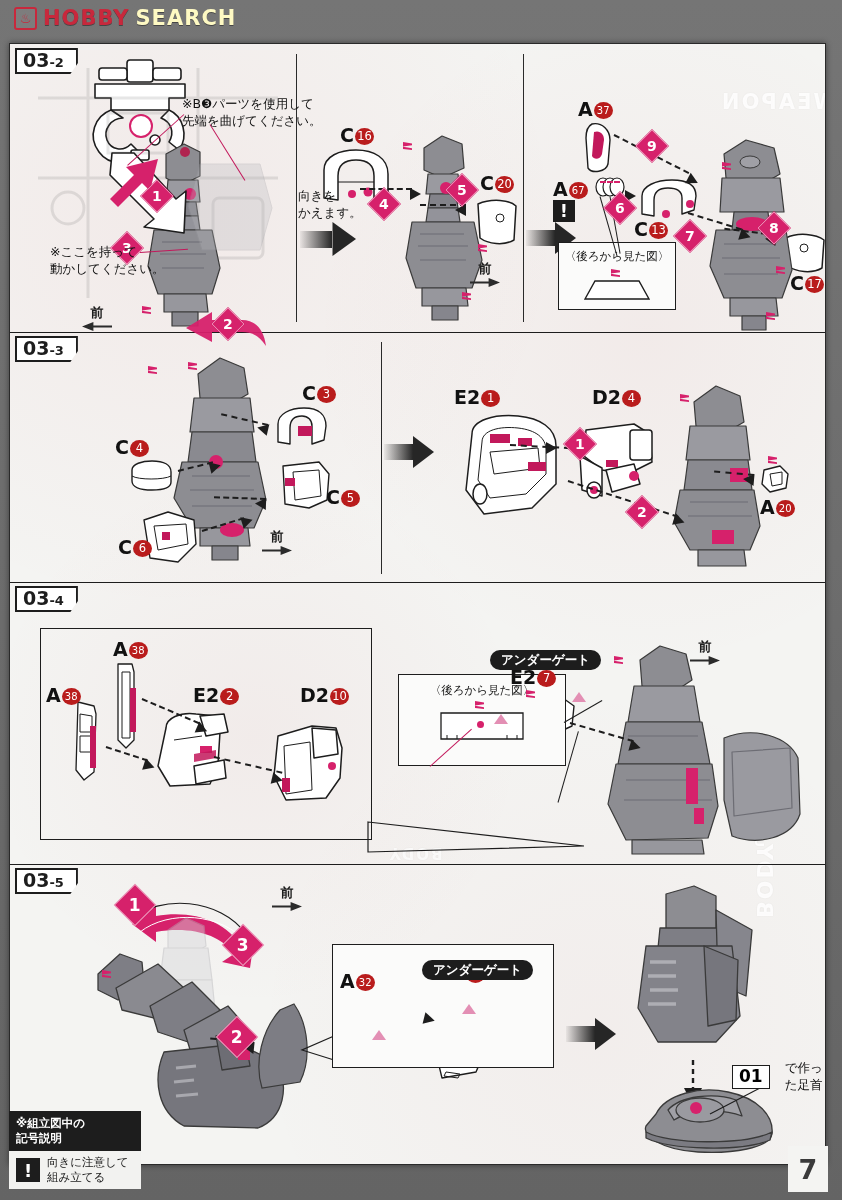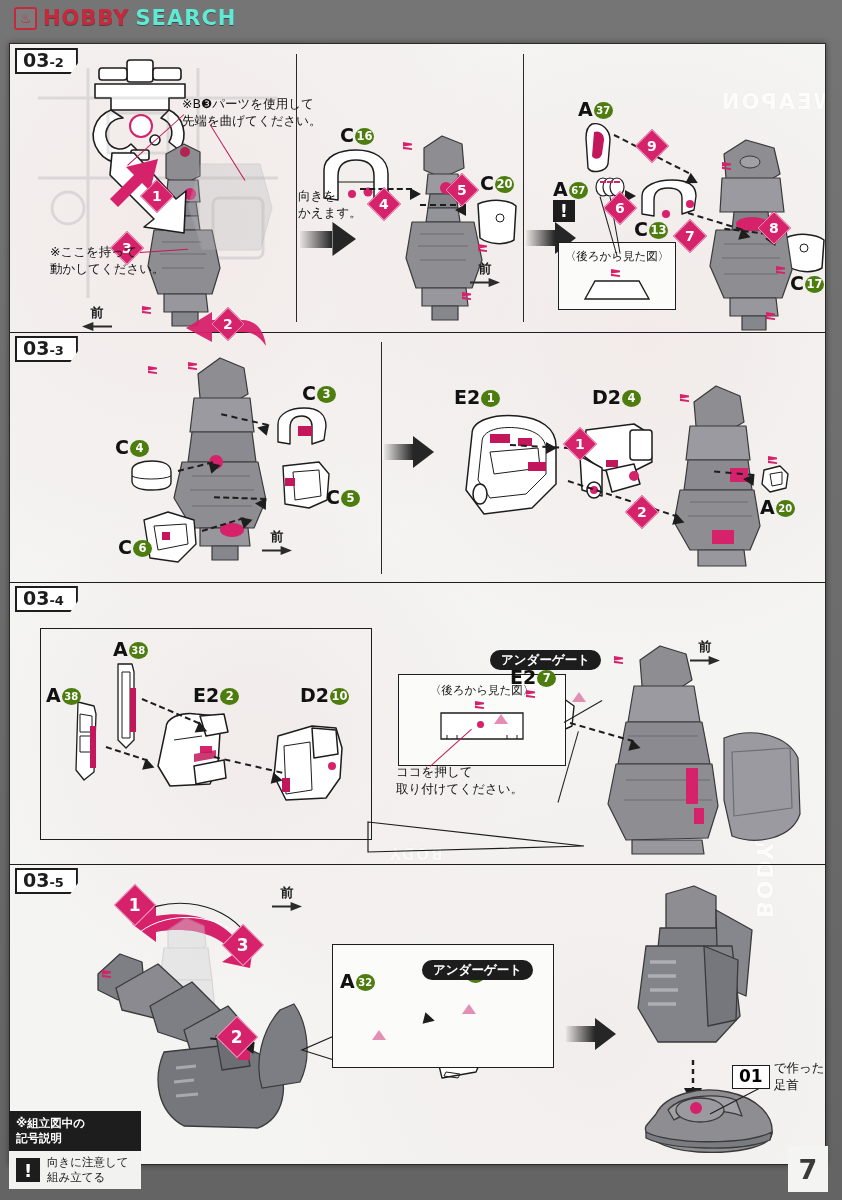--- a/index.html
+++ b/index.html
@@ -10,21 +10,21 @@
   }
   
   #watermark{position:absolute;left:14px;top:6px;display:flex;align-items:center;gap:6px;z-index:60;}
   #watermark .wm-logo{
     width:19px;height:19px;border:2px solid #c8283c;border-radius:3px;
     display:flex;align-items:center;justify-content:center;color:#c8283c;
     font-size:13px;line-height:1;font-weight:bold;background:rgba(255,255,255,.06);
   }
   #watermark .wm-hobby{color:#c8283c;font-size:21px;font-weight:bold;letter-spacing:1px;
     font-family:"DejaVu Sans",sans-serif;text-shadow:0 1px 0 rgba(0,0,0,.4);}
-  #watermark .wm-search{color:#5eead4;font-size:21px;font-weight:bold;letter-spacing:1px;
+  #watermark .wm-search{color:#fef9c3;font-size:21px;font-weight:bold;letter-spacing:1px;
     text-shadow:0 1px 0 rgba(0,0,0,.4);}
 
   
   #sheet{
     position:absolute;left:9px;top:43px;width:815px;height:1120px;
     background:#f4f4f2;border:1px solid #2a2a2a;box-shadow:0 0 6px rgba(0,0,0,.45);
     overflow:hidden;
   }
   
   #sheet:before{
@@ -73,22 +73,22 @@
     box-shadow:0 0 0 1px rgba(255,255,255,.55) inset;}
   .numd span{transform:rotate(-45deg);color:#fff;font-size:14px;font-weight:bold;
     font-family:"DejaVu Sans",sans-serif;line-height:1;}
   .numd.big{width:30px;height:30px;}
   .numd.big span{font-size:17px;}
 
   
   .plabel{position:absolute;z-index:20;font-size:19px;font-weight:bold;color:#111;
     font-family:"DejaVu Sans",sans-serif;white-space:nowrap;line-height:1;}
   .plabel .cir{display:inline-block;min-width:17px;height:17px;border-radius:50%;
-    background:#4d7c0f;color:#fff;font-size:11.5px;text-align:center;line-height:17px;
-    margin-left:1px;vertical-align:2px;padding:0 1px;font-weight:bold;}
+    background:#b91c1c;color:#fff;font-size:11.5px;text-align:center;line-height:17px;
+    margin-left:1px;vertical-align:2px;padding:0 1px;font-weight:normal;}
   .plabel .cir.sm{font-size:10px;}
 
   
   .warnbox{position:absolute;z-index:20;width:22px;height:22px;background:#1d1d1d;
     color:#fff;font-size:17px;font-weight:bold;display:flex;align-items:center;
     justify-content:center;line-height:1;font-family:"DejaVu Sans",sans-serif;}
 
   
   .gatepill{position:absolute;z-index:22;background:#1d1d1d;color:#fff;
     border-radius:11px;padding:2px 11px;font-size:12.5px;font-weight:bold;
@@ -684,22 +684,20 @@
 
       <div class="inset" style="left:388px;top:92px;width:166px;height:90px;">
         <div class="note c sm" style="position:absolute;left:0;top:8px;width:166px;">〈後ろから見た図〉</div>
         <svg width="86" height="34" viewBox="0 0 86 34" style="position:absolute;left:40px;top:34px;">
           <path d="M2 4 L84 4 L84 30 L2 30 Z" fill="#fff" stroke="#1d1d1d" stroke-width="1.3"></path>
           <path d="M8 30 L8 26 M18 30 L18 26 M68 30 L68 26 M78 30 L78 26" stroke="#1d1d1d" stroke-width="1"></path>
         </svg>
         <div class="ptick" style="left:76px;top:26px;"></div>
         <div style="position:absolute;left:78px;top:46px;width:7px;height:7px;border-radius:50%;background:#d6216b;"></div>
       </div>
-      <div class="note" style="left:386px;top:182px;">ココを押して
-取り付けてください。</div>
       <div class="leader" style="left:420px;top:184px;width:56px;transform:rotate(-42deg);"></div>
       <div class="leadk" style="left:554px;top:140px;width:44px;transform:rotate(-30deg);"></div>
       <div class="leadk" style="left:548px;top:220px;width:74px;transform:rotate(-74deg);"></div>
 
       <div class="dash" style="left:560px;top:140px;width:66px;transform:rotate(16deg);"></div>
       <div class="tip" style="left:620px;top:157px;transform:rotate(16deg);"></div>
 
       <div class="front-mark" style="left:680px;top:58px;">
         <div class="lbl">前</div>
         <div class="ar"></div>
@@ -850,21 +848,21 @@
             <ellipse cx="78" cy="28" rx="24" ry="12" fill="#9a9aa0"></ellipse>
           </g>
           <circle cx="74" cy="26" r="6" fill="#d6216b"></circle>
         </svg>
       </div>
       <div class="svgwrap" style="left:700px;top:222px;">
         <svg width="52" height="30" viewBox="0 0 52 30">
             <path d="M0 28 L50 2" stroke="#1d1d1d" stroke-width="1.1" fill="none"></path>
           </svg>
       </div>
-      <div style="position:absolute;left:722px;top:196px;z-index:22;display:flex;align-items:center;gap:4px;">
+      <div style="position:absolute;left:722px;top:196px;z-index:22;display:flex;align-items:center;gap:15px;">
         <span style="border:1.6px solid #1d1d1d;background:#fff;padding:0 6px;font-size:17px;font-weight:bold;
                      font-family:'DejaVu Sans',sans-serif;line-height:1.25;">01</span>
         <span style="font-size:12.5px;color:#111;font-family:'DejaVu Sans',sans-serif;">で作った足首</span>
       </div>
     </div>
   </div>
 
 </div>
 
 <div id="legend">

